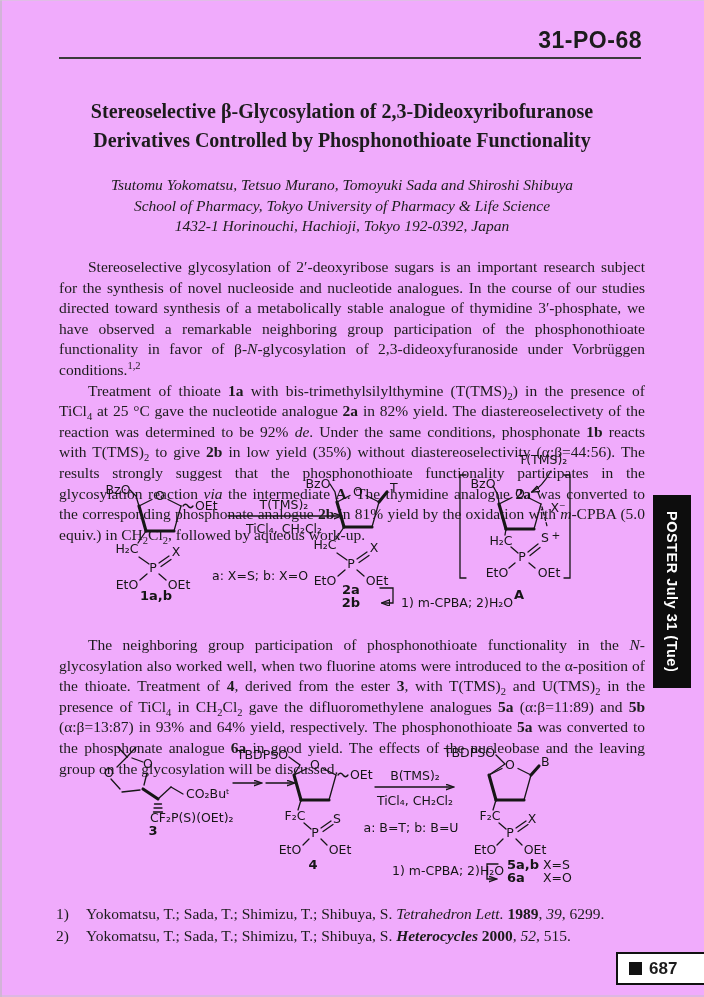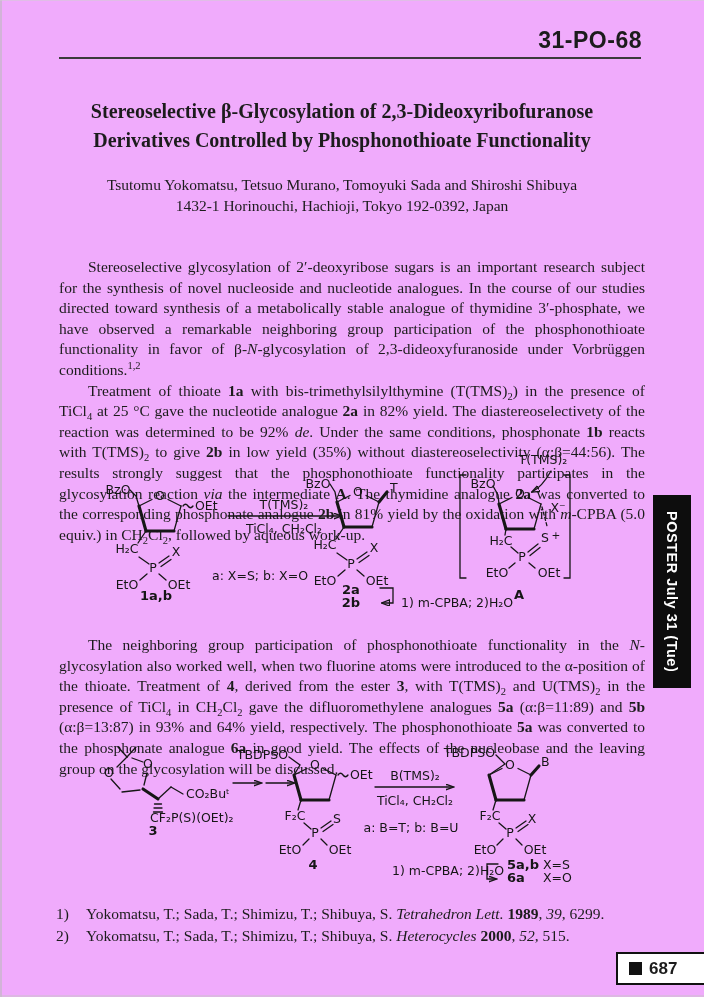--- a/index.html
+++ b/index.html
@@ -9,21 +9,21 @@
   .edge-top { position:absolute; left:0; top:0; width:100%; height:1px; background:#cfcfcf; opacity:.5; }
   .edge-bottom { position:absolute; left:0; bottom:0; width:100%; height:2px; background:#c6c6c6; opacity:.45; }
 
   .poster-id { position:absolute; top:27px; right:62px; font-family:"Liberation Sans","DejaVu Sans",sans-serif;
                font-weight:bold; font-size:23px; letter-spacing:.5px; }
   .header-rule { position:absolute; left:59px; top:57px; width:582px; height:2px; background:#3b3b3b; }
 
   .title { position:absolute; left:50px; right:70px; top:97px; margin:0; text-align:center;
            font-size:20px; line-height:29px; font-weight:bold; }
   .byline { position:absolute; left:50px; right:70px; top:175px; text-align:center;
-            font-size:15.5px; line-height:20.5px; }
+            font-size:15.5px; line-height:20.5px;font-style:italic; }
 
   .body-text { position:absolute; left:59px; width:586px;margin-top:16px; }
   .block1 { top:241px; }
   .block2 { top:619px; }
   .body-text p { margin:0; text-align:justify; font-size:15.5px; line-height:20.6px; text-indent:29px; }
   .body-text sub, .body-text sup, .references sub, .references sup { font-size:68%; line-height:0; }
 
   .scheme { position:absolute; }
   #scheme1 { left:55px; top:450px; }
   #scheme2 { left:55px; top:735px; }
@@ -59,20 +59,21 @@
   <div class="poster-id">31-PO-68</div>
   <div class="header-rule"></div>
 
   <h1 class="title">
     <span>Stereoselective β-Glycosylation of 2,3-Dideoxyribofuranose</span><br>
     <span>Derivatives Controlled by Phosphonothioate Functionality</span>
   </h1>
 
   <div class="byline">
     <div>Tsutomu Yokomatsu, Tetsuo Murano, Tomoyuki Sada and Shiroshi Shibuya</div>
+    <div>School of Pharmacy, Tokyo University of Pharmacy &amp; Life Science</div>
     <div>1432-1 Horinouchi, Hachioji, Tokyo 192-0392, Japan</div>
   </div>
 
   <div class="body-text block1">
     <p><span>Stereoselective glycosylation of 2′-deoxyribose sugars is an important research subject for the synthesis of novel nucleoside and nucleotide analogues. In the course of our studies directed toward synthesis of a metabolically stable analogue of thymidine 3′-phosphate, we have observed a remarkable neighboring group participation of the phosphonothioate functionality in favor of β-</span><span style="font-style: italic;">N</span><span>-glycosylation of 2,3-dideoxyfuranoside under Vorbrüggen conditions.</span><sup>1,2</sup></p>
     <p><span>Treatment of thioate </span><span style="font-weight: bold;">1a</span><span> with bis-trimethylsilylthymine (T(TMS)</span><sub>2</sub><span>) in the presence of TiCl</span><sub>4</sub><span> at 25 °C gave the nucleotide analogue </span><span style="font-weight: bold;">2a</span><span> in 82% yield. The diastereoselectivety of the reaction was determined to be 92% </span><span style="font-style: italic;">de</span><span>. Under the same conditions, phosphonate </span><span style="font-weight: bold;">1b</span><span> reacts with T(TMS)</span><sub>2</sub><span> to give </span><span style="font-weight: bold;">2b</span><span> in low yield (35%) without diastereoselectivity (α:β=44:56). The results strongly suggest that the phosphonothioate functionality participates in the glycosylation reaction </span><span style="font-style: italic;">via</span><span> the intermediate </span><span style="font-weight: bold;">A</span><span>. The thymidine analogue </span><span style="font-weight: bold;">2a</span><span> was converted to the corresponding phosphonate analogue </span><span style="font-weight: bold;">2b</span><span> in 81% yield by the oxidation with </span><span style="font-style: italic;">m</span><span>-CPBA (5.0 equiv.) in CH</span><sub>2</sub><span>Cl</span><sub>2</sub><span>, followed by aqueous work-up.</span></p>
   </div>
 
   <svg id="scheme1" class="scheme" width="595" height="168" viewBox="0 0 595 168">
     <defs>
@@ -275,21 +276,21 @@
     </g>
   </svg>
 
   <div class="references">
     <div class="ref">
       <span class="ref-num">1)</span>
       <span><span>Yokomatsu, T.; Sada, T.; Shimizu, T.; Shibuya, S. </span><span style="font-style: italic;">Tetrahedron Lett.</span><span> </span><span style="font-weight: bold;">1989</span><span>, </span><span style="font-style: italic;">39</span><span>, 6299.</span></span>
     </div>
     <div class="ref">
       <span class="ref-num">2)</span>
-      <span><span>Yokomatsu, T.; Sada, T.; Shimizu, T.; Shibuya, S. </span><span style="font-style: italic;">Heterocycles</span><span> </span><span style="font-weight: bold;">2000</span><span>, </span><span style="font-style: italic;">52</span><span>, 515.</span></span>
+      <span><span>Yokomatsu, T.; Sada, T.; Shimizu, T.; Shibuya, S. </span><span style="font-style: italic; font-weight: bold;">Heterocycles</span><span> </span><span style="font-weight: bold;">2000</span><span>, </span><span style="font-style: italic;">52</span><span>, 515.</span></span>
     </div>
   </div>
 
   <div class="sidebar">
     <span>POSTER July 31 (Tue)</span>
   </div>
 
   <div class="page-box">
     <span class="page-square"></span>
     <span class="page-num">687</span>

